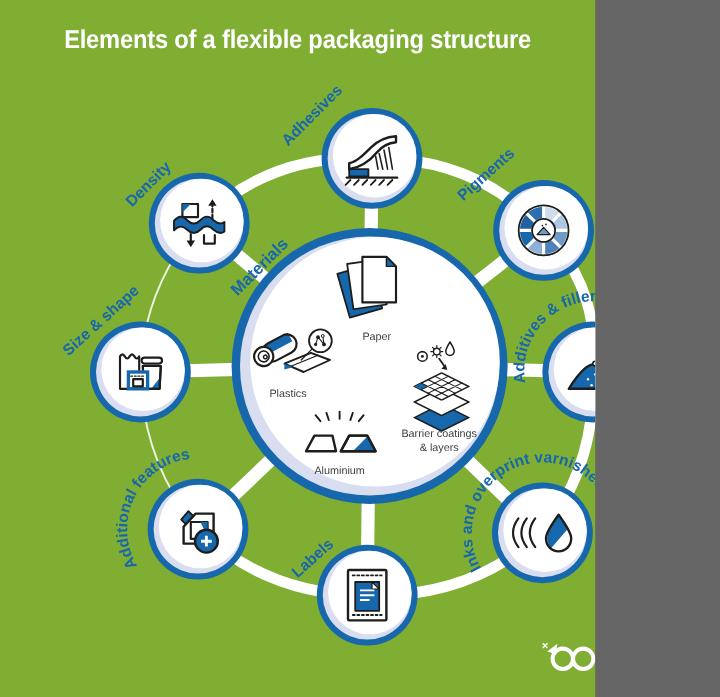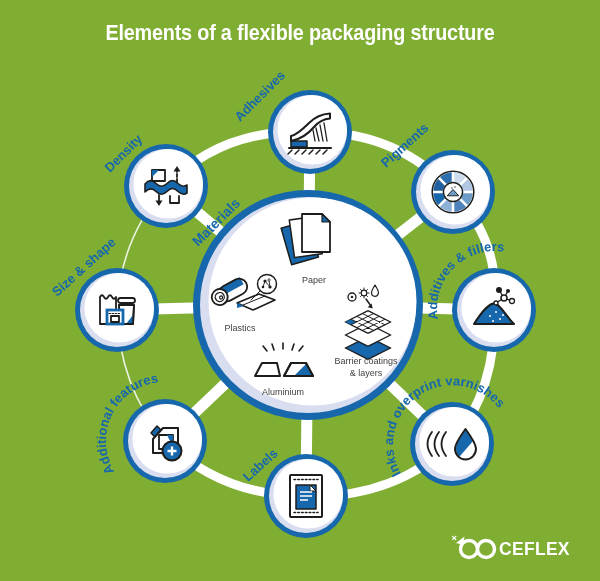--- a/index.html
+++ b/index.html
@@ -1,17 +1,17 @@
 <!DOCTYPE html>
 <html style="--background: #7FAE33; --primary_blue: #1767AC; --outline: #1D1D1B; --circle_shade: #D9DDF0; --label_gray: #3E3E3D; --title_color: #FFFFFF;"><head>
 <meta charset="utf-8">
 <style>
   html,body{margin:0;padding:0;background:#666;}
   .stage{
-    position:relative;width:600px;height:581px;overflow:hidden;
+    position:relative;width:496px;height:581px;overflow:hidden;
     background:var(--background,#7FAE33);
     font-family:"Liberation Sans",sans-serif;
   }
   .title{
     position:absolute;top:21px;left:0;width:100%;margin:0;
     text-align:center;color:var(--title_color,#fff);
     font-size:21.5px;font-weight:700;letter-spacing:-0.2px;
     transform:scaleX(.92);
   }
   svg.diagram{position:absolute;left:0;top:0;width:600px;height:581px;}

